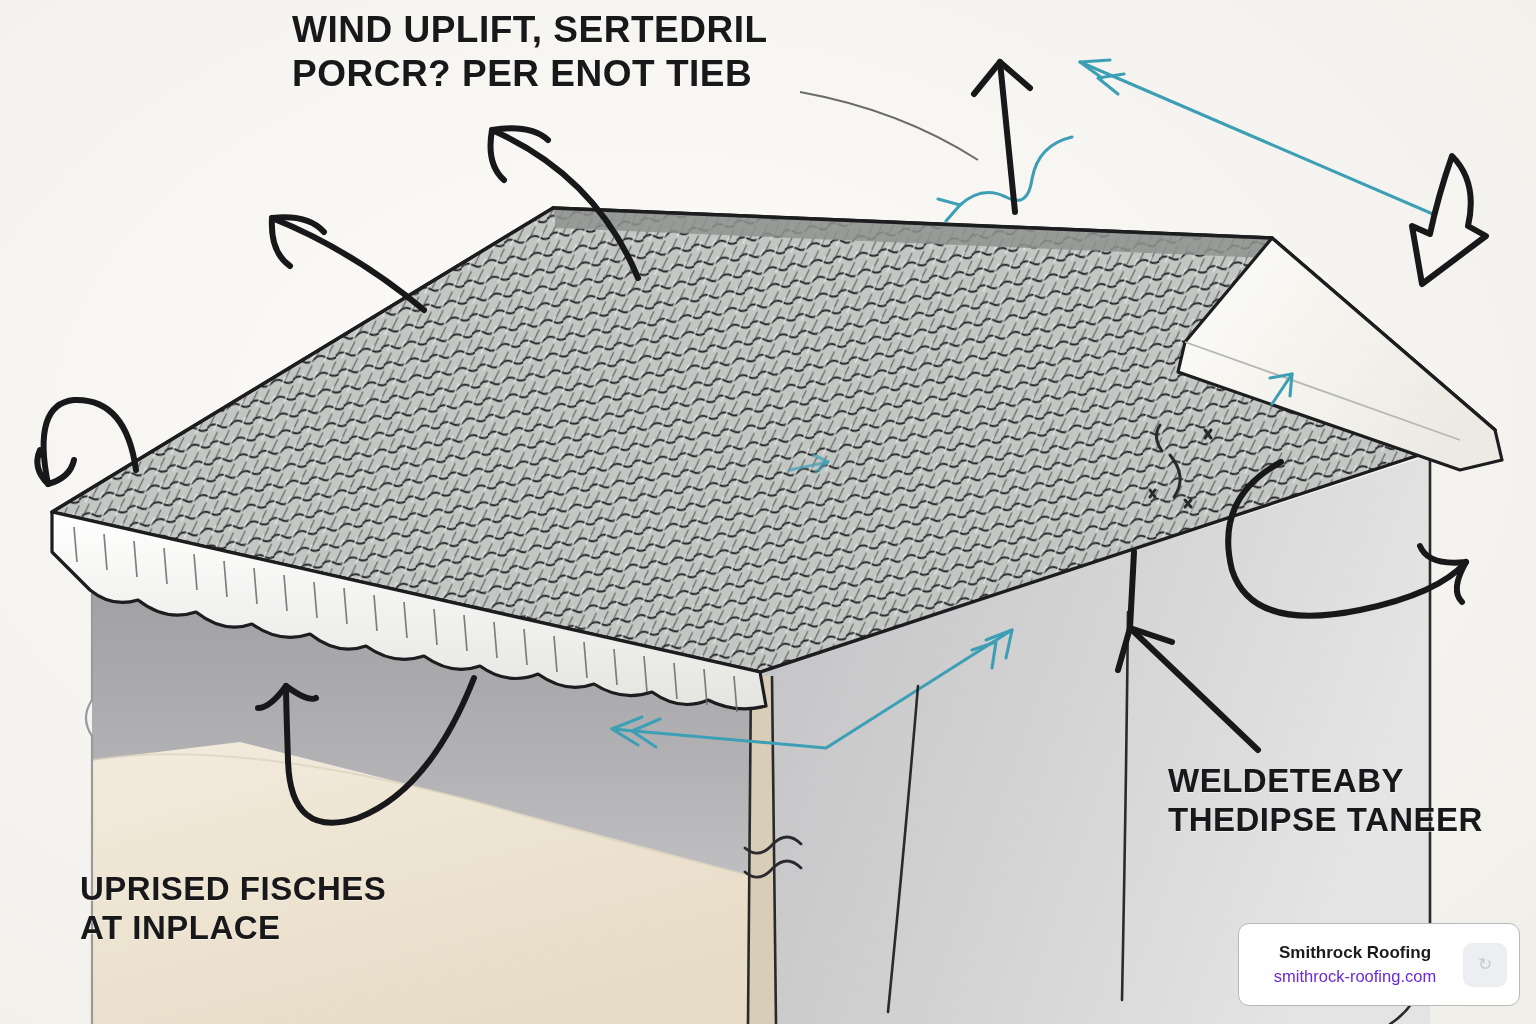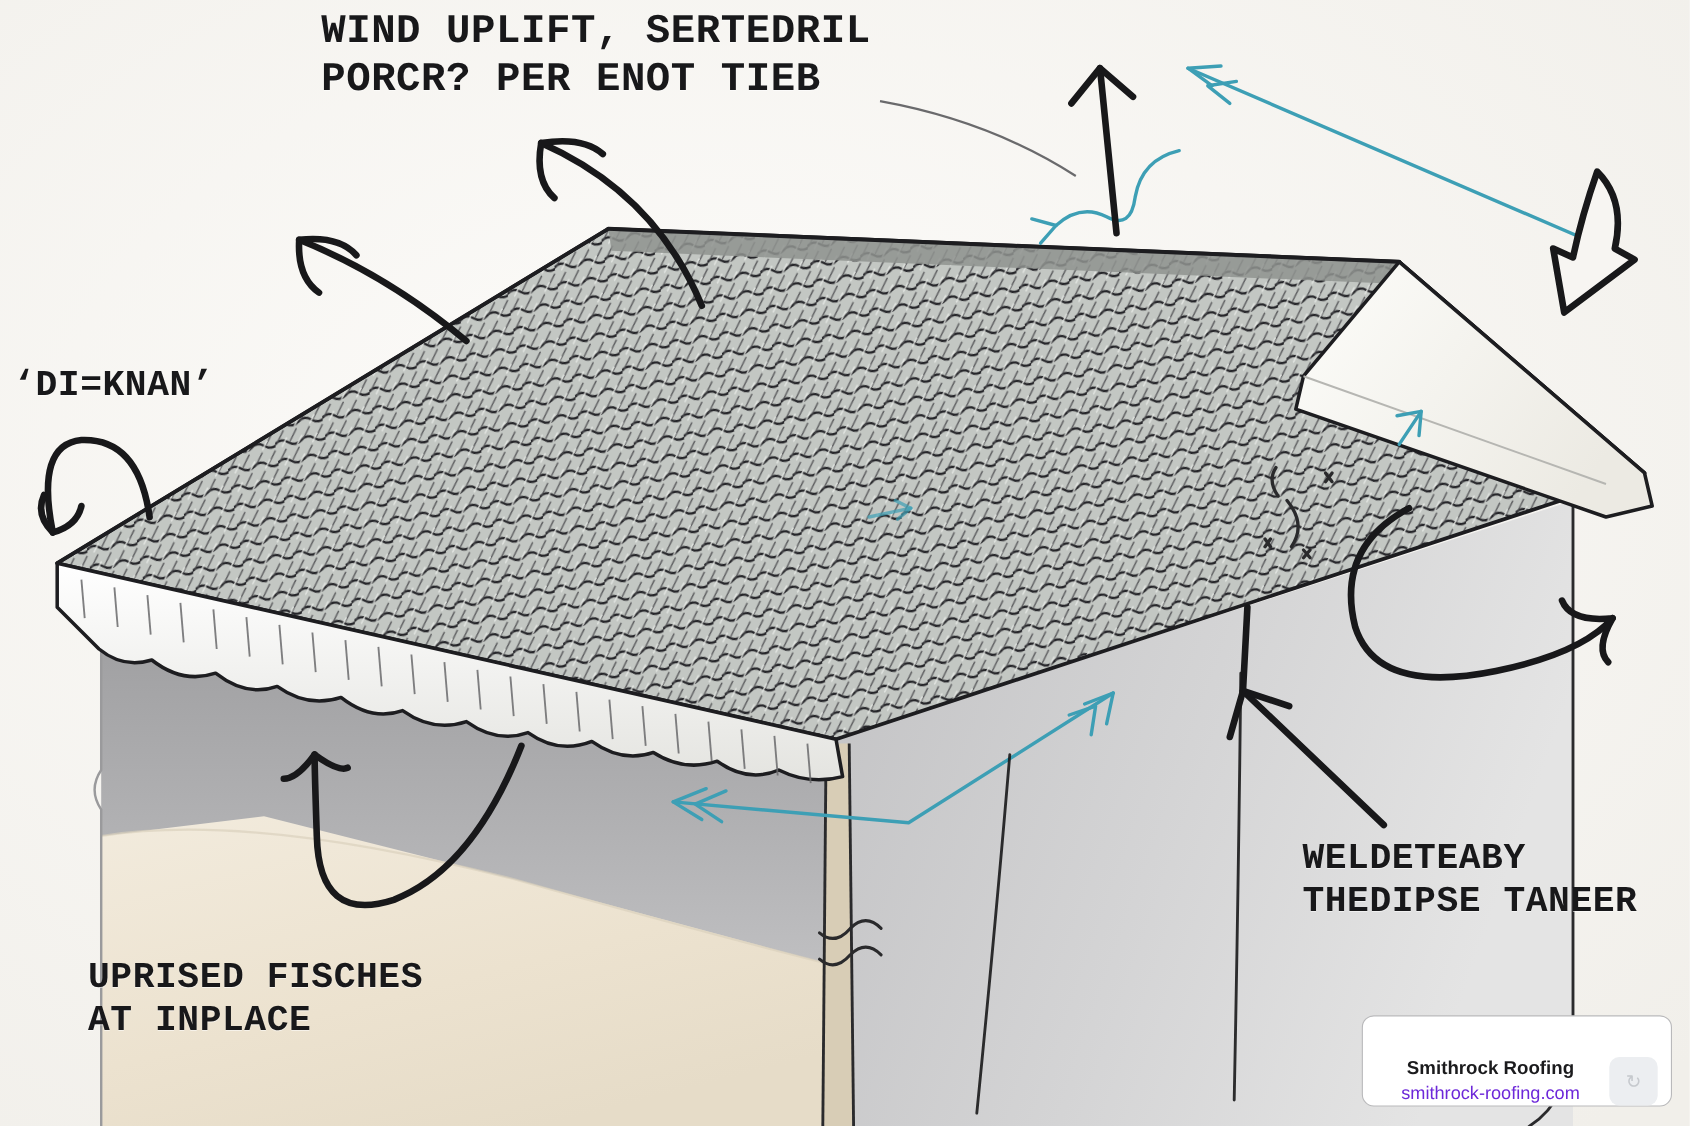--- a/index.html
+++ b/index.html
@@ -8,39 +8,39 @@
     width:1536px;height:1024px;overflow:hidden;
     background:#f7f5f2;
     font-family:"Liberation Sans", sans-serif;
     position:relative;
   }
   #stage{position:absolute;inset:0;width:1536px;height:1024px;}
   svg.layer{position:absolute;left:0;top:0;width:1536px;height:1024px;}
 
   .anno{
     position:absolute;
-    font-family:Liberation Mono, monospace;
+    font-family:Liberation Sans, sans-serif;
     font-weight:bold;
     color:#18181a;
     letter-spacing:0.5px;
     line-height:1.18;
     text-transform:uppercase;
     white-space:pre-line;
     text-shadow:0 1px 0 rgba(255,255,255,.55);
   }
   #label-title{left:292px;top:8px;font-size:37px;}
   #label-left{left:12px;top:332px;font-size:33px;}
   #label-bottomleft{left:80px;top:870px;font-size:33px;}
-  #label-bottomright{left:1168px;top:762px;font-size:33px;margin-left:16px;}
+  #label-bottomright{left:1168px;top:762px;font-size:33px;}
 
   
   #watermark{
     position:absolute;left:1238px;top:923px;width:282px;height:83px;
     background:#ffffff;border:1.5px solid #b9b9bb;border-radius:11px;
-    box-sizing:border-box;display:flex;align-items:flex-end;
+    box-sizing:border-box;display:flex;align-items:center;
     padding:0 12px 0 16px;gap:8px;
   }
   #watermark .wm-text{flex:1;text-align:center;}
   #wm-name{font-size:17px;font-weight:bold;color:#1b1b1d;line-height:1.35;}
   #wm-url{font-size:16.5px;color:#6d28d9;line-height:1.35;}
   #wm-logo{
     width:44px;height:44px;border-radius:9px;background:#eceef1;
     display:flex;align-items:center;justify-content:center;
     color:#c6c9ce;font-size:17px;flex:0 0 auto;
   }
@@ -237,21 +237,20 @@
       <path d="M1452 156 Q1478 182 1468 226 L1486 236 L1422 284 L1412 226 L1430 234
                Q1438 196 1452 156 Z" fill="#f7f5f2" stroke="#18181a" stroke-width="6" stroke-linejoin="round"></path>
     </g>
 
     <path d="M800 92 Q900 110 978 160" fill="none" stroke="#6a6a6c" stroke-width="2"></path>
   </svg>
 
   <div class="anno" id="label-title">WIND UPLIFT, SERTEDRIL
 PORCR? PER ENOT TIEB</div>
 
-  <div class="anno" id="label-left">‘DI=KNAN’</div>
 
   <div class="anno" id="label-bottomleft">UPRISED FISCHES
 AT INPLACE</div>
 
   <div class="anno" id="label-bottomright">WELDETEABY
 THEDIPSE TANEER</div>
 
   <div id="watermark">
     <div class="wm-text">
       <div id="wm-name">Smithrock Roofing</div>

